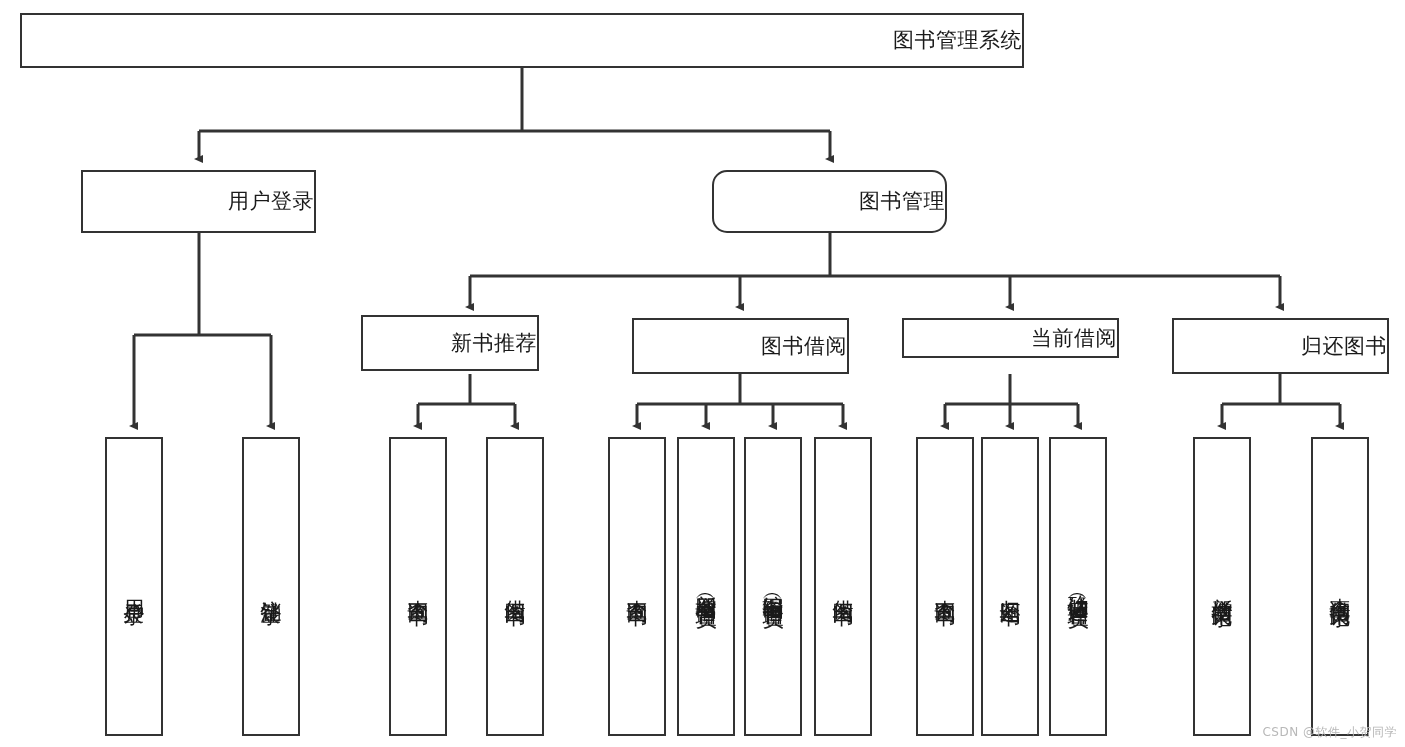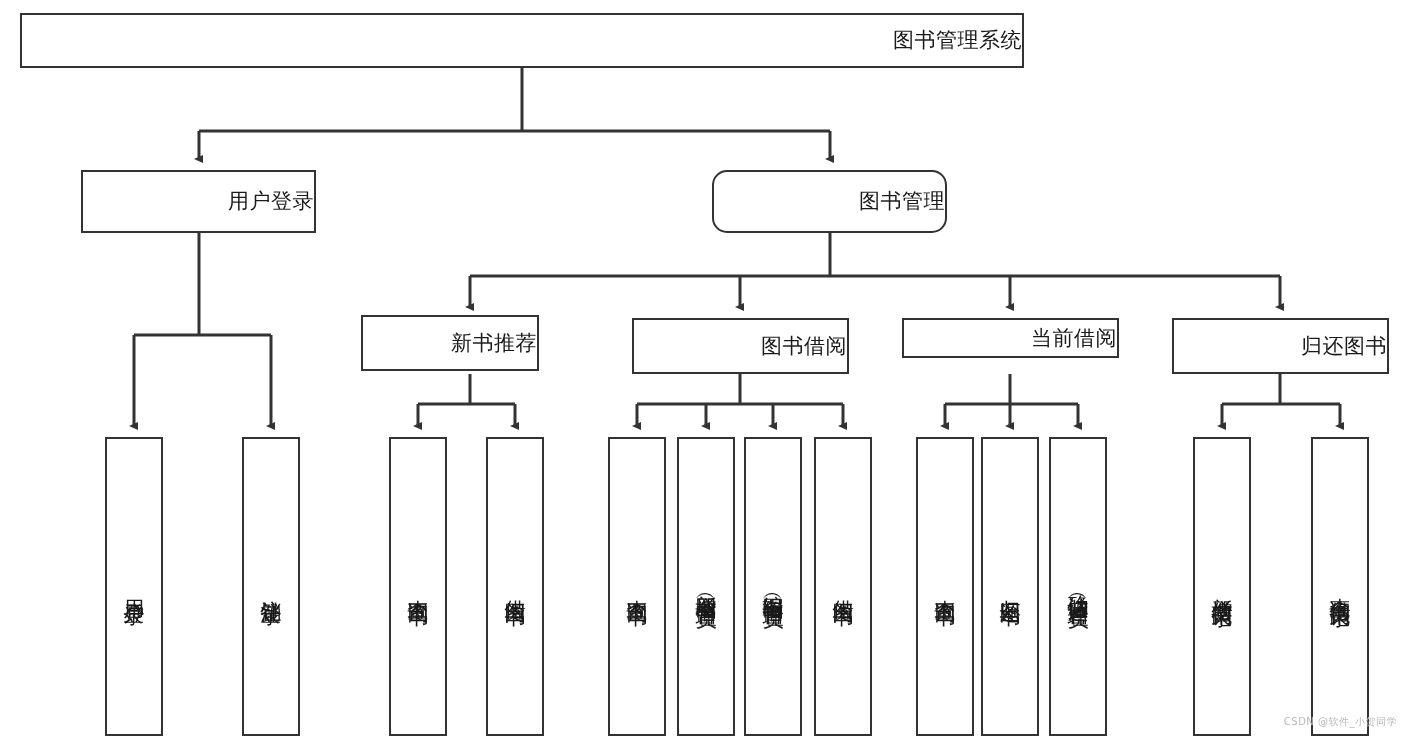--- a/index.html
+++ b/index.html
@@ -56,22 +56,22 @@
     text-orientation: upright;
     font-size: 21px;
     line-height: 1.05;
     letter-spacing: 2px;
     white-space: nowrap;
     max-height: 290px;
   }
   .watermark {
     position: absolute;
     right: 8px;
-    bottom: 18px;
-    font-size: 10px;
+    bottom: 6px;
+    font-size: 12px;
     color: #b8b8b8;
     letter-spacing: 0.5px;
     white-space: nowrap;
   }
 </style>
 </head>
 <body>
 
 <div id="canvas">
 

